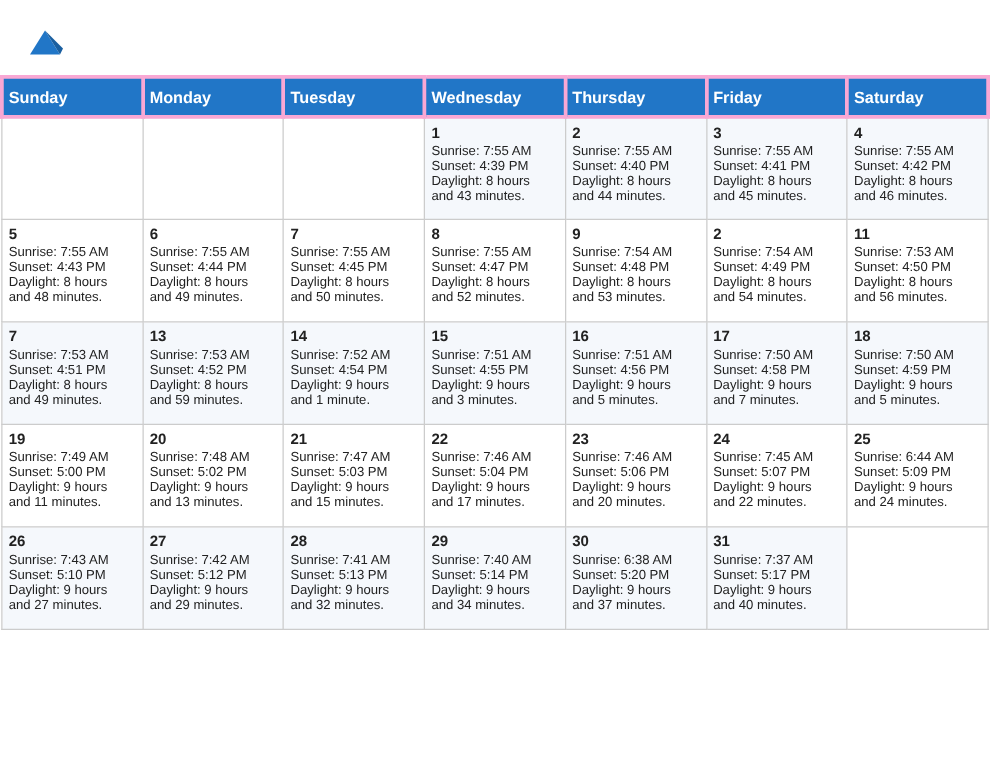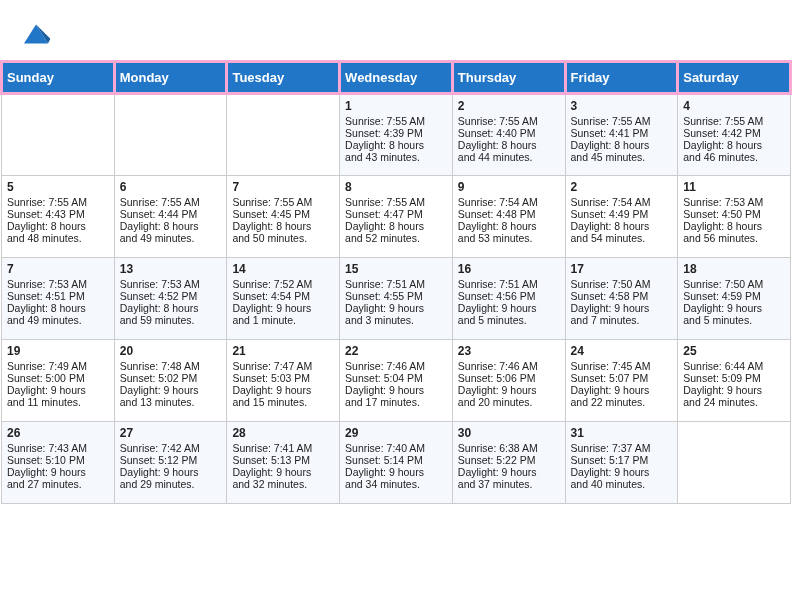--- a/index.html
+++ b/index.html
@@ -345,21 +345,21 @@
           <td>
             <span class="day-number">29</span>
             <div>Sunrise: 7:40 AM</div>
             <div>Sunset: 5:14 PM</div>
             <div>Daylight: 9 hours</div>
             <div>and 34 minutes.</div>
           </td>
           <td>
             <span class="day-number">30</span>
             <div>Sunrise: 6:38 AM</div>
-            <div>Sunset: 5:22 PM</div>
+            <div>Sunset: 5:20 PM</div>
             <div>Daylight: 9 hours</div>
             <div>and 37 minutes.</div>
           </td>
           <td>
             <span class="day-number">31</span>
             <div>Sunrise: 7:37 AM</div>
             <div>Sunset: 5:17 PM</div>
             <div>Daylight: 9 hours</div>
             <div>and 40 minutes.</div>
           </td>

